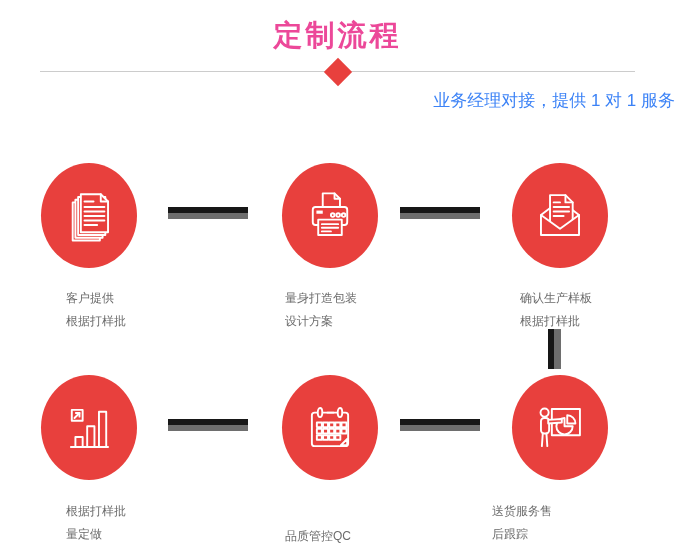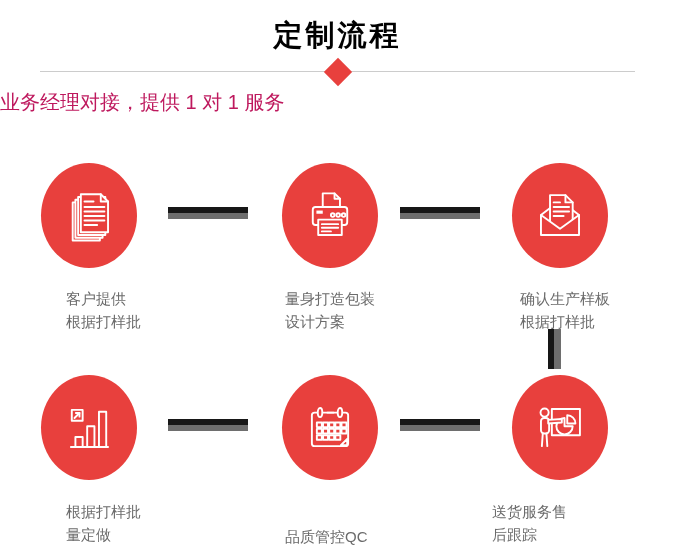--- a/index.html
+++ b/index.html
@@ -2,40 +2,40 @@
 <html><head>
 <meta charset="utf-8">
 <style>
   html,body{margin:0;padding:0;background:#ffffff;}
   .canvas{
     position:relative;width:675px;height:550px;background:#ffffff;overflow:hidden;
     font-family:"Liberation Sans","DejaVu Sans",sans-serif;
   }
   .page-title{
     position:absolute;top:16px;left:0;width:100%;text-align:center;
-    font-size:29px;font-weight:bold;color:#000000;letter-spacing:3px;
+    font-size:29px;font-weight:bold;color:#ec4899;letter-spacing:3px;
   }
   .divider-line{
     position:absolute;top:71px;left:40px;right:40px;height:1px;background:#cccccc;
   }
   .diamond{
     position:absolute;top:62px;left:50%;width:20px;height:20px;
     transform:translateX(-50%) rotate(45deg);background:#e8403d;
   }
   .subtitle{
-    position:absolute;top:89px;left:0;width:100%;text-align:left;
-    font-size:20px;color:#be185d;
+    position:absolute;top:89px;left:0;width:100%;text-align:right;
+    font-size:17px;color:#3b82f6;
   }
   .circle{
     position:absolute;width:96px;height:105px;border-radius:50%;background:#e8403d;
     display:flex;align-items:center;justify-content:center;
   }
   .circle svg{width:58px;height:58px;display:block;}
   .step-label{
-    position:absolute;font-size:15px;line-height:23px;color:#6b6b6b;white-space:nowrap;
+    position:absolute;font-size:12px;line-height:23px;color:#6b6b6b;white-space:nowrap;
   }
   .step-label span{display:block;}
   .hbar{
     position:absolute;width:80px;height:12px;
     background:linear-gradient(to bottom,#171717 0 50%,#6e6e6e 50% 100%);
   }
   .vbar{
     position:absolute;width:13px;height:40px;
     background:linear-gradient(to right,#171717 0 50%,#6e6e6e 50% 100%);
   }

